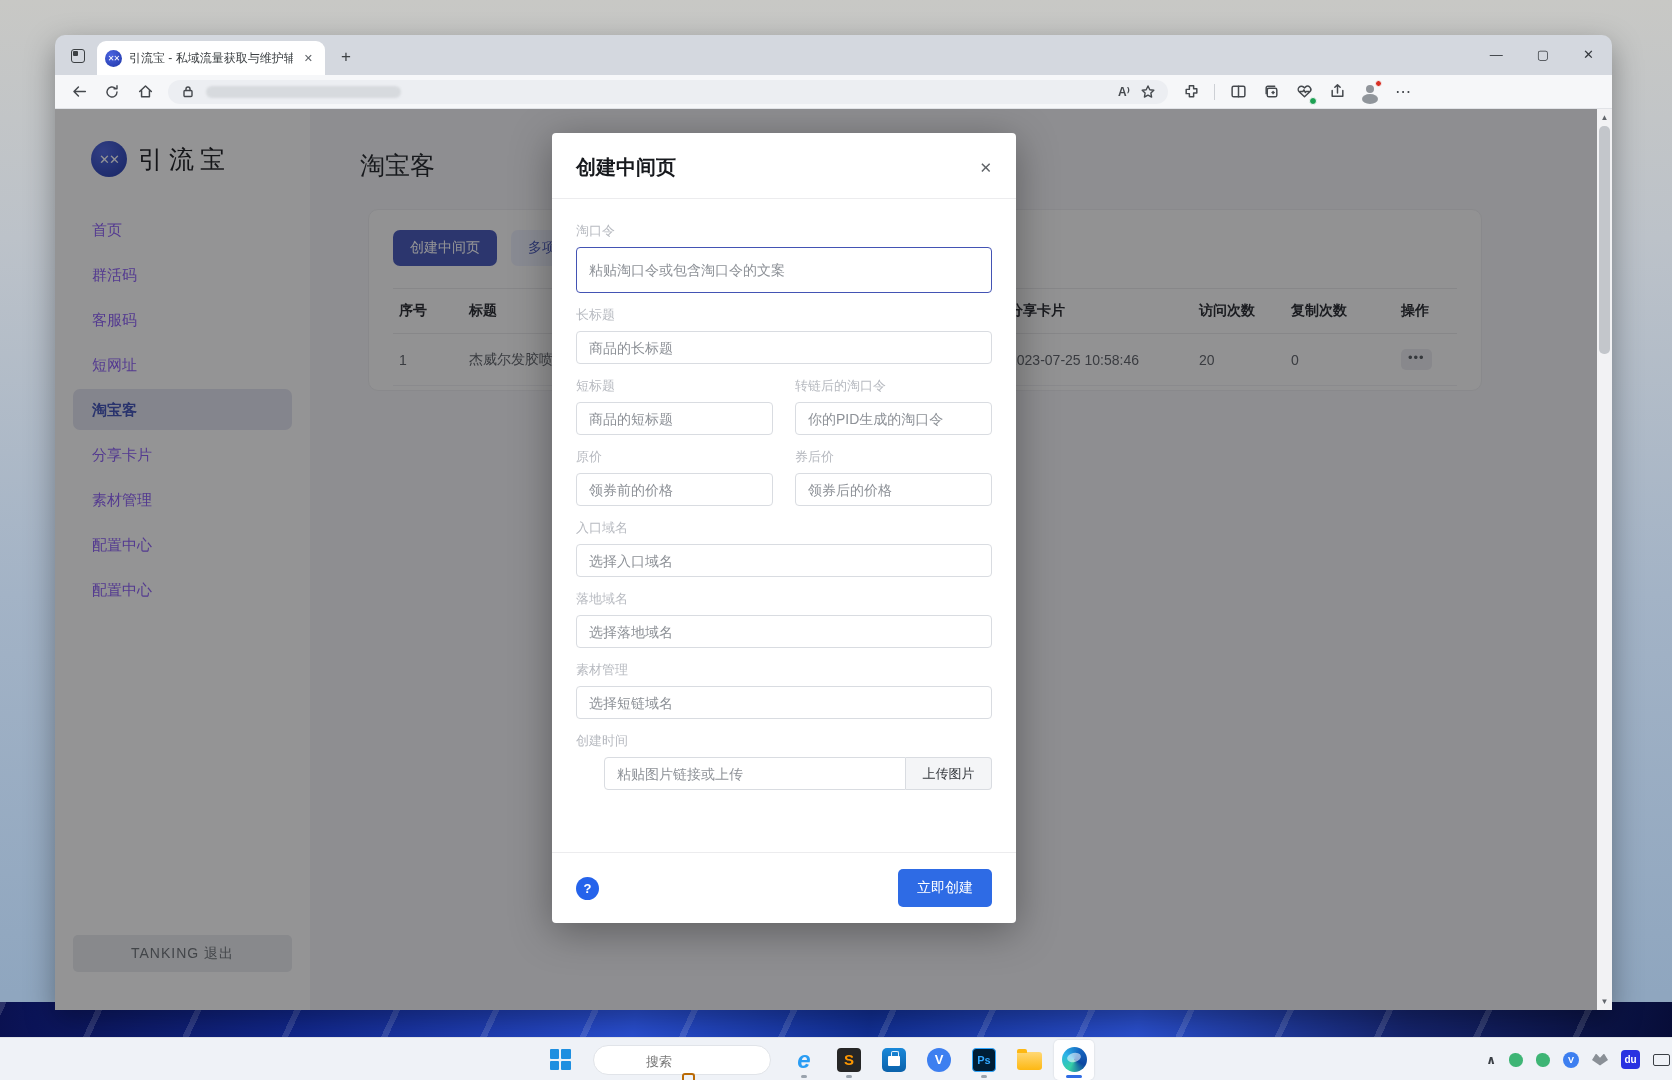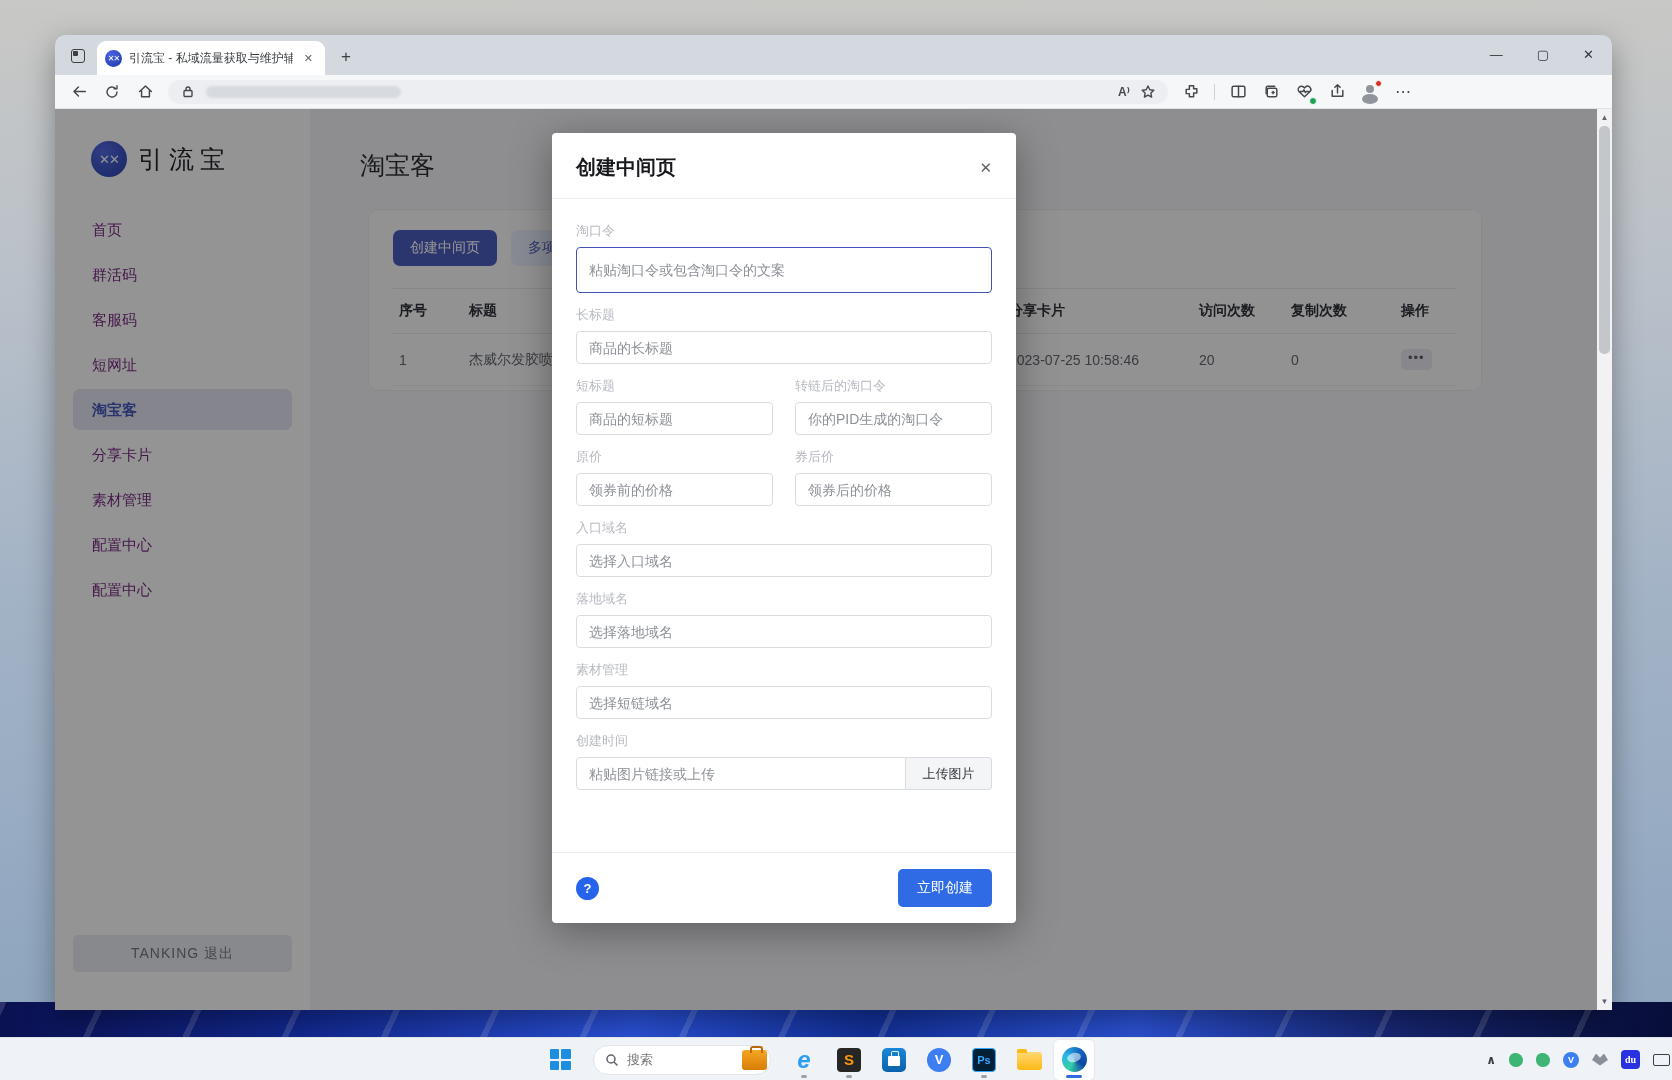--- a/index.html
+++ b/index.html
@@ -47,21 +47,21 @@
   .ess-wrap { position:relative; }
 
   
   .content { position:absolute; top:74px; left:0; right:0; bottom:0; display:flex; background:#fff; overflow:hidden; }
 
   .sidebar { width:255px; background:#fff; flex:0 0 auto; display:flex; flex-direction:column; }
   .logo-row { display:flex; align-items:center; gap:11px; padding:32px 0 30px 36px; }
   .logo-mark { width:36px; height:36px; font-size:13px; letter-spacing:-1px; }
   .logo-text { font-size:25px; color:#16181c; letter-spacing:6px; font-weight:500; }
   .menu { flex:1; }
-  .menu-item { height:45px; line-height:45px; padding-left:37px; font-size:15px; color:#701a75; cursor:default; }
+  .menu-item { height:45px; line-height:45px; padding-left:37px; font-size:15px; color:#8b5cf6; cursor:default; }
   .menu-item.active { background:#e2e4f0; color:#3d4fb6; font-weight:bold; border-radius:7px; margin:2px 18px; padding-left:19px; height:41px; line-height:41px; }
   .account-box { margin:0 18px 38px 18px; height:37px; background:#e9ebee; border-radius:5px; display:flex; align-items:center; justify-content:center; font-size:14px; color:#6b7076; letter-spacing:1px; }
 
   .main { flex:1; background:#f4f5f7; position:relative; }
   .page-title { font-size:25px; color:#1d2025; margin:40px 0 0 50px; font-weight:500; }
   .card { margin:27px 130px 0 58px; background:#fbfbfc; border:1px solid #ececef; border-radius:10px; padding:20px 24px 4px; }
   .btn-row { display:flex; gap:14px; }
   .btn-primary { background:#4355b9; color:#fff; font-size:14px; border:none; border-radius:7px; padding:9px 17px; }
   .btn-soft { background:#eceefb; color:#4355b9; font-size:14px; border:none; border-radius:7px; padding:9px 17px; }
   table.list { width:100%; border-collapse:collapse; margin-top:22px; }
@@ -83,57 +83,57 @@
   .modal-head { display:flex; align-items:center; justify-content:space-between; padding:21px 24px 17px; border-bottom:1px solid #ececee; }
   .modal-title { font-size:20px; color:#17191d; font-weight:bold; }
   .modal-close { font-size:15px; color:#606468; }
   .modal-body { flex:1; padding:10px 24px 0; }
   .f-label { font-size:13px; color:#b7bac0; margin:13px 0 7px; }
   .f-input { width:100%; height:33px; border:1px solid #d9dce1; border-radius:4px; padding:0 12px; font-size:14px; color:#333; background:#fff; font-family:inherit; }
   .f-input::placeholder { color:#8d9197; opacity:1; }
   .f-input.tall { height:46px; border:1.6px solid #4353b4; }
   .two-col { display:flex; gap:22px; }
   .two-col > div { flex:1; }
-  .upload-row { display:flex; }
+  .upload-row { display:flex;margin-left:28px; }
   .upload-row .f-input { border-radius:4px 0 0 4px; flex:1; }
   .upload-btn { width:86px; height:33px; border:1px solid #d9dce1; border-left:none; border-radius:0 4px 4px 0; background:#f4f5f7; font-size:13px; color:#33373c; font-family:inherit; }
   .modal-foot { border-top:1px solid #ececee; height:71px; display:flex; align-items:center; justify-content:space-between; padding:0 24px; }
   .help-circle { width:23px; height:23px; border-radius:50%; background:#2563eb; color:#fff; font-size:13px; font-weight:bold; display:flex; align-items:center; justify-content:center; }
   .btn-submit { background:#2e6be5; color:#fff; font-size:14px; border:none; border-radius:5px; padding:10px 19px; }
 
   
   .taskbar { position:absolute; left:0; bottom:0; width:1672px; height:43px; background:#eff2f7; z-index:3; border-top:1px solid rgba(0,0,0,.06); }
   .tb-center { position:absolute; left:540px; top:0; height:43px; display:flex; align-items:center; gap:5px; }
   .tile { width:40px; height:40px; display:flex; align-items:center; justify-content:center; position:relative; border-radius:5px; }
   .dash { position:absolute; bottom:2px; left:50%; transform:translateX(-50%); width:6px; height:3px; border-radius:2px; background:#9aa3ad; }
   .tile.edge-active { background:rgba(255,255,255,.92); box-shadow:0 0 2px rgba(0,0,0,.15); }
   .tile.edge-active .dash { width:16px; background:#2f6be4; }
   .start-grid { width:21px; height:21px; display:grid; grid-template-columns:1fr 1fr; gap:2px; }
   .start-grid i { background:#1e8fe0; border-radius:1px; }
-  .search-pill { width:178px; height:30px; background:#fff; border:1px solid #e1e4e9; border-radius:16px; display:flex; align-items:center; padding:0 3px 0 11px; gap:8px; margin:0 8px; }
+  .search-pill { width:178px; height:30px; background:#fff; border:1px solid #e1e4e9; border-radius:16px; display:flex; align-items:center; padding:0 3px 0 11px; gap:8px; margin:0 8px;flex-direction:column; }
   .search-pill input { border:none; outline:none; flex:1; font-size:13px; color:#45494e; background:transparent; width:80px; font-family:inherit; }
   .briefcase { width:25px; height:20px; background:linear-gradient(180deg,#f5a623,#d97d06); border-radius:3px; position:relative; }
   .briefcase:before { content:""; position:absolute; left:8px; top:-4px; width:9px; height:5px; border:2px solid #b96a05; border-bottom:none; border-radius:3px 3px 0 0; }
   .ie-e { font-size:24px; font-weight:bold; color:#2a9df4; font-style:italic; }
   .subl { width:24px; height:24px; background:#262626; border-radius:4px; color:#ff9800; font-weight:bold; font-size:15px; display:flex; align-items:center; justify-content:center; }
   .store { width:24px; height:24px; background:linear-gradient(180deg,#1988d9,#0b62ab); border-radius:5px; position:relative; }
   .store:before { content:""; position:absolute; left:6px; top:8px; width:12px; height:10px; background:#fff; border-radius:1px; }
   .store:after { content:""; position:absolute; left:9px; top:3px; width:6px; height:4px; border:1.5px solid #e8f2fb; border-bottom:none; border-radius:2px 2px 0 0; }
   .vcirc { width:24px; height:24px; border-radius:50%; background:#3d7ff0; color:#fff; font-weight:bold; font-size:13px; display:flex; align-items:center; justify-content:center; }
   .ps { width:24px; height:24px; background:#001e36; border:1px solid #31a8ff; border-radius:4px; color:#31a8ff; font-weight:bold; font-size:11px; display:flex; align-items:center; justify-content:center; }
   .folder { width:25px; height:18px; background:linear-gradient(180deg,#ffd875,#fdb813); border-radius:2px 3px 3px 3px; position:relative; margin-top:3px; }
   .folder:before { content:""; position:absolute; left:0; top:-3px; width:10px; height:4px; background:#fdb813; border-radius:2px 2px 0 0; }
   .edge-ball { width:25px; height:25px; border-radius:50%; background:conic-gradient(from 210deg,#35d0a5,#2bb3e8,#1565c0,#0d47a1,#35d0a5); position:relative; }
   .edge-ball:before { content:""; position:absolute; left:5px; top:6px; width:14px; height:9px; border-radius:50%; background:rgba(255,255,255,.55); transform:rotate(-12deg); }
   .tray { position:absolute; right:2px; top:0; height:43px; display:flex; align-items:center; gap:13px; }
   .tray .chev { font-size:12px; color:#3a3f45; font-weight:bold; }
   .tray .green { width:14px; height:14px; background:#3eb575; border-radius:45% 55% 50% 50%; }
   .tray .vsm { width:16px; height:16px; border-radius:50%; background:#3d7ff0; color:#fff; font-size:9px; font-weight:bold; display:flex; align-items:center; justify-content:center; }
   .tray .gray-wing { width:16px; height:12px; background:#8a9097; clip-path:polygon(0 55%,25% 0,50% 35%,75% 0,100% 55%,50% 100%); }
-  .tray .du { width:19px; height:19px; background:#2932e1; border-radius:4px; color:#fff; font-size:10px; font-weight:bold; display:flex; align-items:center; justify-content:center;font-family:Liberation Serif, serif; }
+  .tray .du { width:19px; height:19px; background:#2932e1; border-radius:4px; color:#fff; font-size:10px; font-weight:bold; display:flex; align-items:center; justify-content:center; }
   .tray .monitor { width:17px; height:12px; border:1.8px solid #3a3f45; border-radius:2px; }
 </style>
 </head>
 <body>
 
 <div class="screen">
   <div class="wallpaper"></div>
 
   <div class="browser">
 

